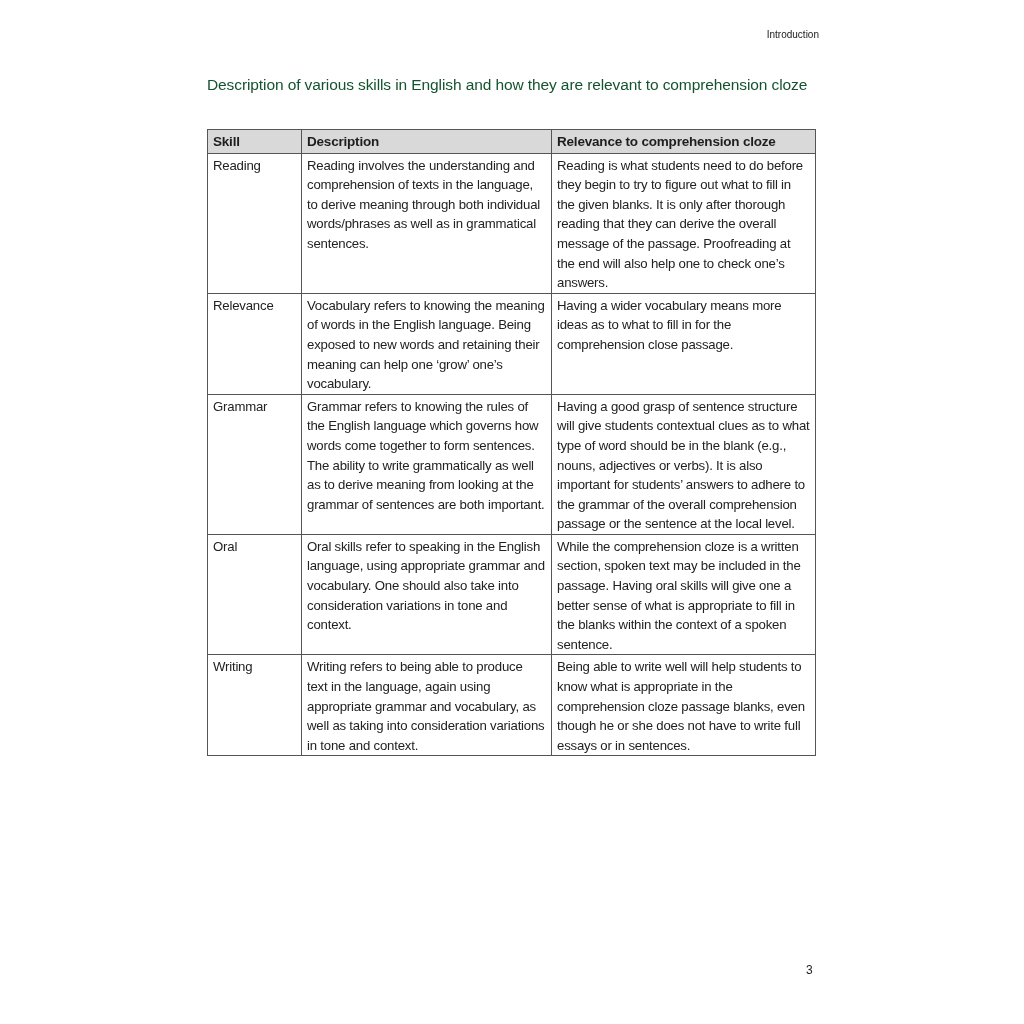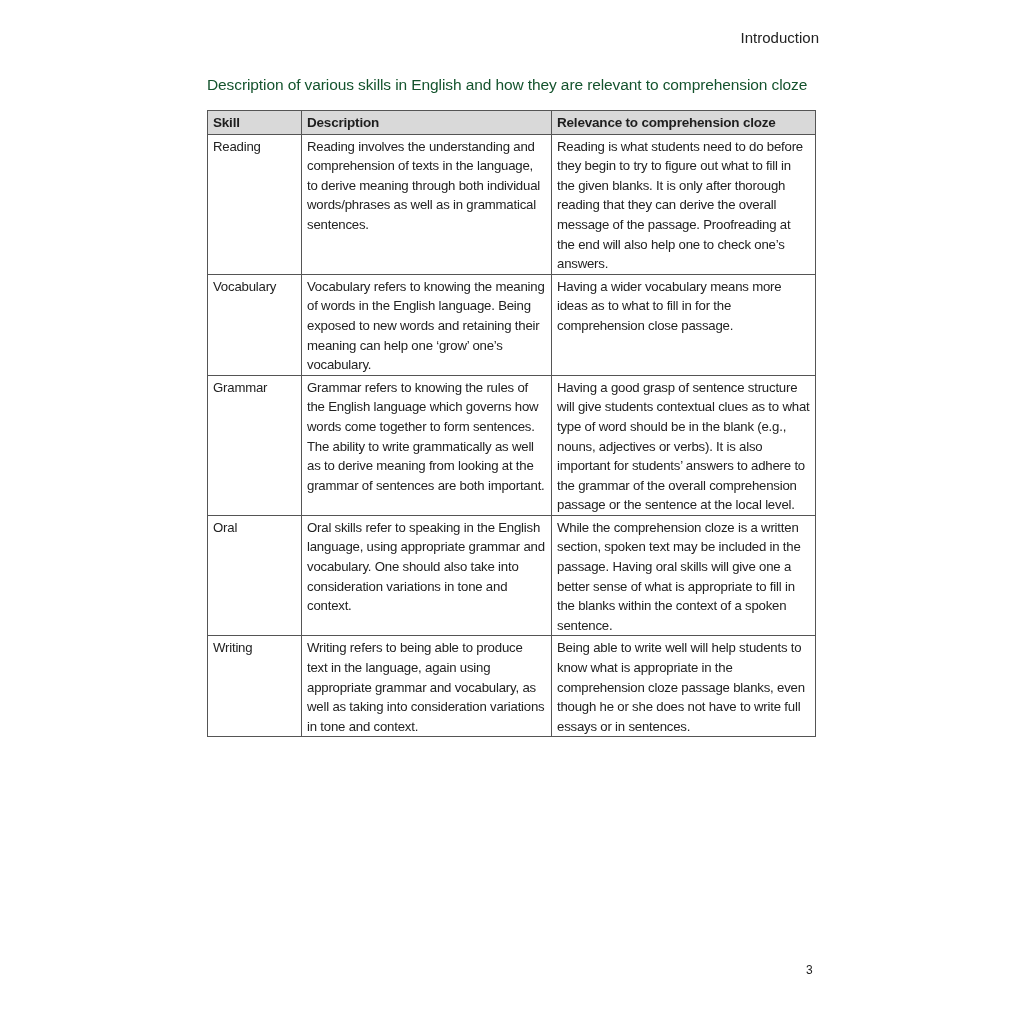--- a/index.html
+++ b/index.html
@@ -1,21 +1,21 @@
 <!DOCTYPE html>
 <html><head>
 <meta charset="utf-8">
 <style>
   html, body { margin: 0; padding: 0; background: #ffffff; }
   body { width: 1024px; height: 1024px; position: relative; overflow: hidden;
          font-family: "Liberation Sans", sans-serif; color: #1e1e1e; }
-  .running-head { position: absolute; top: 29px; right: 205px; font-size: 15px; color: #222; }
+  .running-head { position: absolute; top: 29px; right: 205px; font-size: 10px; color: #222; }
   .heading { position: absolute; left: 207px; top: 74px; width: 612px; font-size: 15.5px;
              line-height: 21px; color: #14532d; letter-spacing: -0.1px; }
-  table { position: absolute; left: 207px; top: 110px; width: 608px; border-collapse: collapse;
+  table { position: absolute; left: 207px; top: 129px; width: 608px; border-collapse: collapse;
           font-size: 13.2px; line-height: 19.6px; table-layout: fixed; letter-spacing: -0.2px; }
   col.c1 { width: 94px; } col.c2 { width: 250px; } col.c3 { width: 264px; }
   th, td { border: 1px solid #555; vertical-align: top; text-align: left; padding: 2px 5px 0 5px; }
   thead th { background: #d9d9d9; font-weight: bold; font-size: 13.5px; padding-top: 2px; padding-bottom: 1px; }
   table { border: 1.5px solid #333; }
   td.skill { font-weight: normal; }
   td { color: #222; }
   .page-number { position: absolute; top: 963px; left: 806px; font-size: 12px; color: #222; }
 </style>
 </head>
@@ -38,21 +38,21 @@
       <th>Relevance to comprehension cloze</th>
     </tr>
   </thead>
   <tbody>
     <tr>
       <td class="skill">Reading</td>
       <td>Reading involves the understanding and comprehension of texts in the language, to derive meaning through both individual words/phrases as well as in grammatical sentences.</td>
       <td>Reading is what students need to do before they begin to try to figure out what to fill in the given blanks. It is only after thorough reading that they can derive the overall message of the passage. Proofreading at the end will also help one to check one’s answers.</td>
     </tr>
     <tr>
-      <td class="skill">Vocabulary</td>
+      <td class="skill">Relevance</td>
       <td>Vocabulary refers to knowing the meaning of words in the English language. Being exposed to new words and retaining their meaning can help one ‘grow’ one’s vocabulary.</td>
       <td>Having a wider vocabulary means more ideas as to what to fill in for the comprehension close passage.</td>
     </tr>
     <tr>
       <td class="skill">Grammar</td>
       <td>Grammar refers to knowing the rules of the English language which governs how words come together to form sentences. The ability to write grammatically as well as to derive meaning from looking at the grammar of sentences are both important.</td>
       <td>Having a good grasp of sentence structure will give students contextual clues as to what type of word should be in the blank (e.g., nouns, adjectives or verbs). It is also important for students’ answers to adhere to the grammar of the overall comprehension passage or the sentence at the local level.</td>
     </tr>
     <tr>
       <td class="skill">Oral</td>

